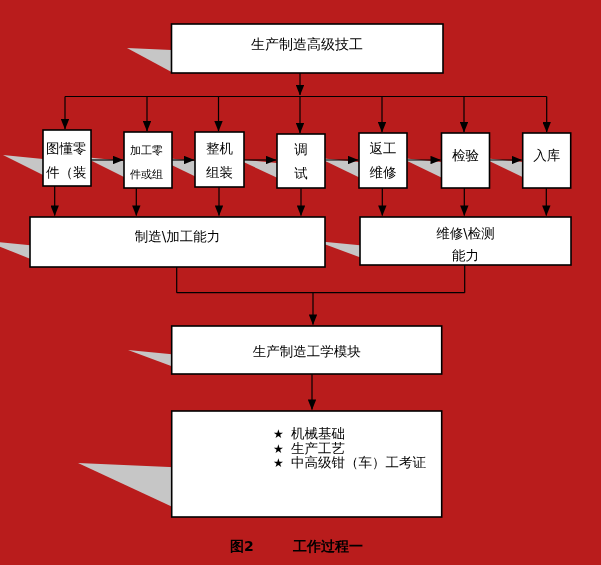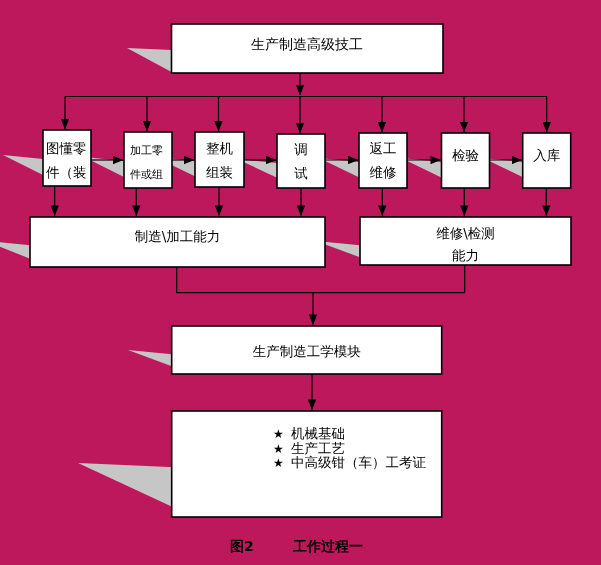--- a/index.html
+++ b/index.html
@@ -4,21 +4,21 @@
 <style>
   html, body {
     margin: 0;
     padding: 0;
     background: #ffffff;
   }
   .page {
     position: relative;
     width: 601px;
     height: 565px;
-    background: #be185d;
+    background: #b91c1c;
     font-family: "DejaVu Sans", sans-serif;
   }
   svg text {
     font-family: "DejaVu Sans", sans-serif;
     fill: #000000;
   }
   .box {
     fill: #ffffff;
     stroke: #000000;
     stroke-width: 1.6;

